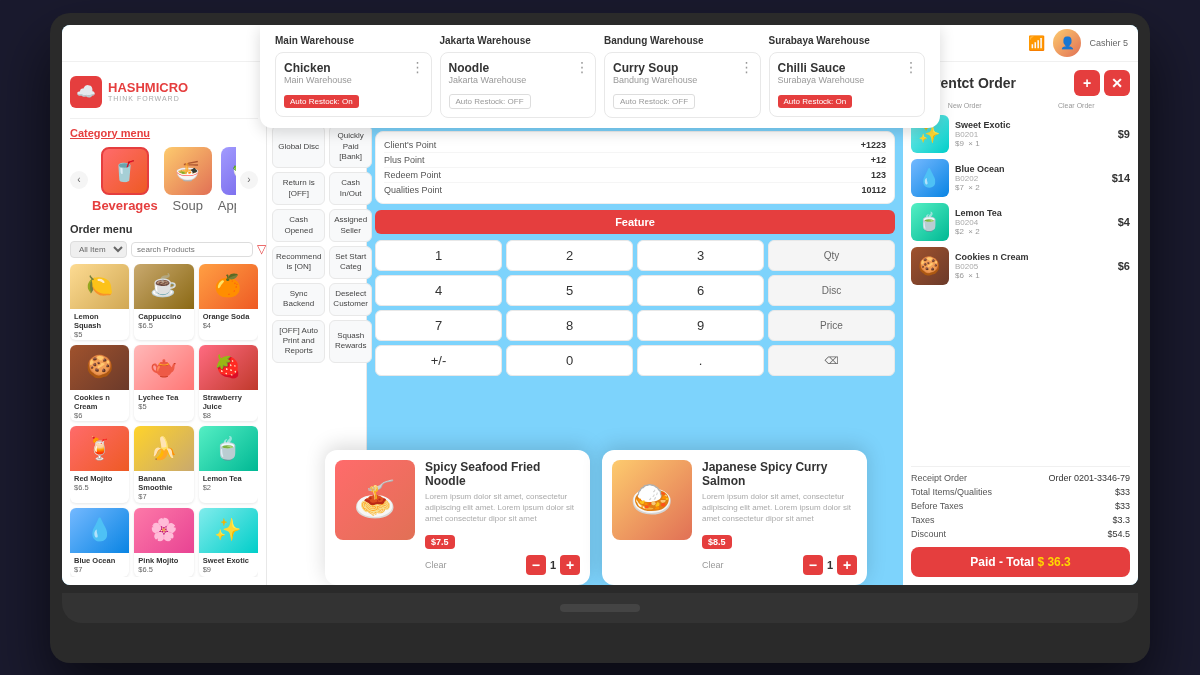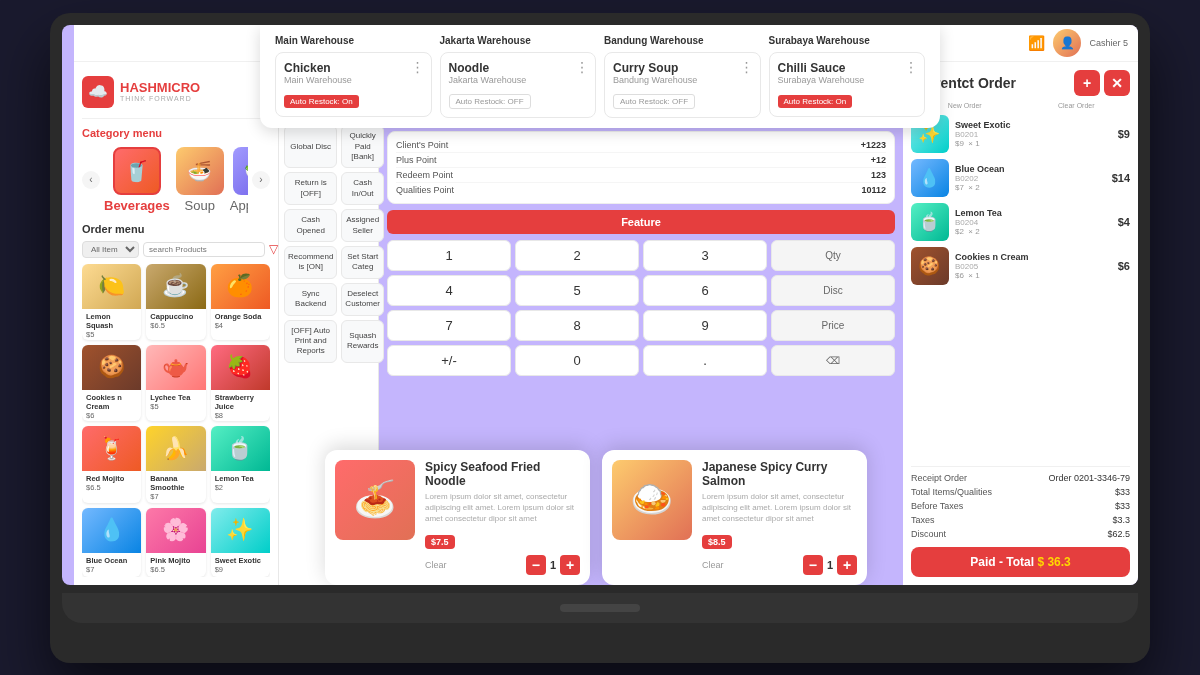--- a/index.html
+++ b/index.html
@@ -20,25 +20,24 @@
       width: 1100px;
       height: 650px;
       background: #2a2a2a;
       border-radius: 20px;
       padding: 12px 12px 40px 12px;
       box-shadow: 0 30px 60px rgba(0,0,0,0.6);
     }
     .laptop-screen {
       width: 100%;
       height: 560px;
-      background: #c4b5fd;
+      background: #7dd3fc;
       border-radius: 8px;
       overflow: hidden;
       position: relative;
-      padding-left: 12px;
     }
     .laptop-base {
       width: 100%;
       height: 30px;
       background: #333;
       border-radius: 0 0 20px 20px;
       margin-top: 8px;
       display: flex;
       justify-content: center;
       align-items: center;
@@ -148,20 +147,21 @@
       font-size: 7px;
       color: #aaa;
       letter-spacing: 1px;
     }
 
     .section-title {
       font-size: 11px;
       font-weight: 700;
       color: #e53e3e;
       margin-bottom: 8px;
+      text-decoration: underline;
     }
 
     .category-carousel {
       display: flex;
       align-items: center;
       gap: 4px;
       margin-bottom: 10px;
     }
     .carousel-arrow {
       width: 18px;
@@ -983,21 +983,21 @@
           <div class="summary-row">
             <span>Before Taxes</span>
             <span class="summary-val">$33</span>
           </div>
           <div class="summary-row">
             <span>Taxes</span>
             <span class="summary-val">$3.3</span>
           </div>
           <div class="summary-row">
             <span>Discount</span>
-            <span class="summary-val">$62.5</span>
+            <span class="summary-val">$54.5</span>
           </div>
 
           <button class="total-btn">
             <span>Paid - Total</span>
             <span class="total-amount">$ 36.3</span>
           </button>
         </div>
       </div>
     </div>
 

